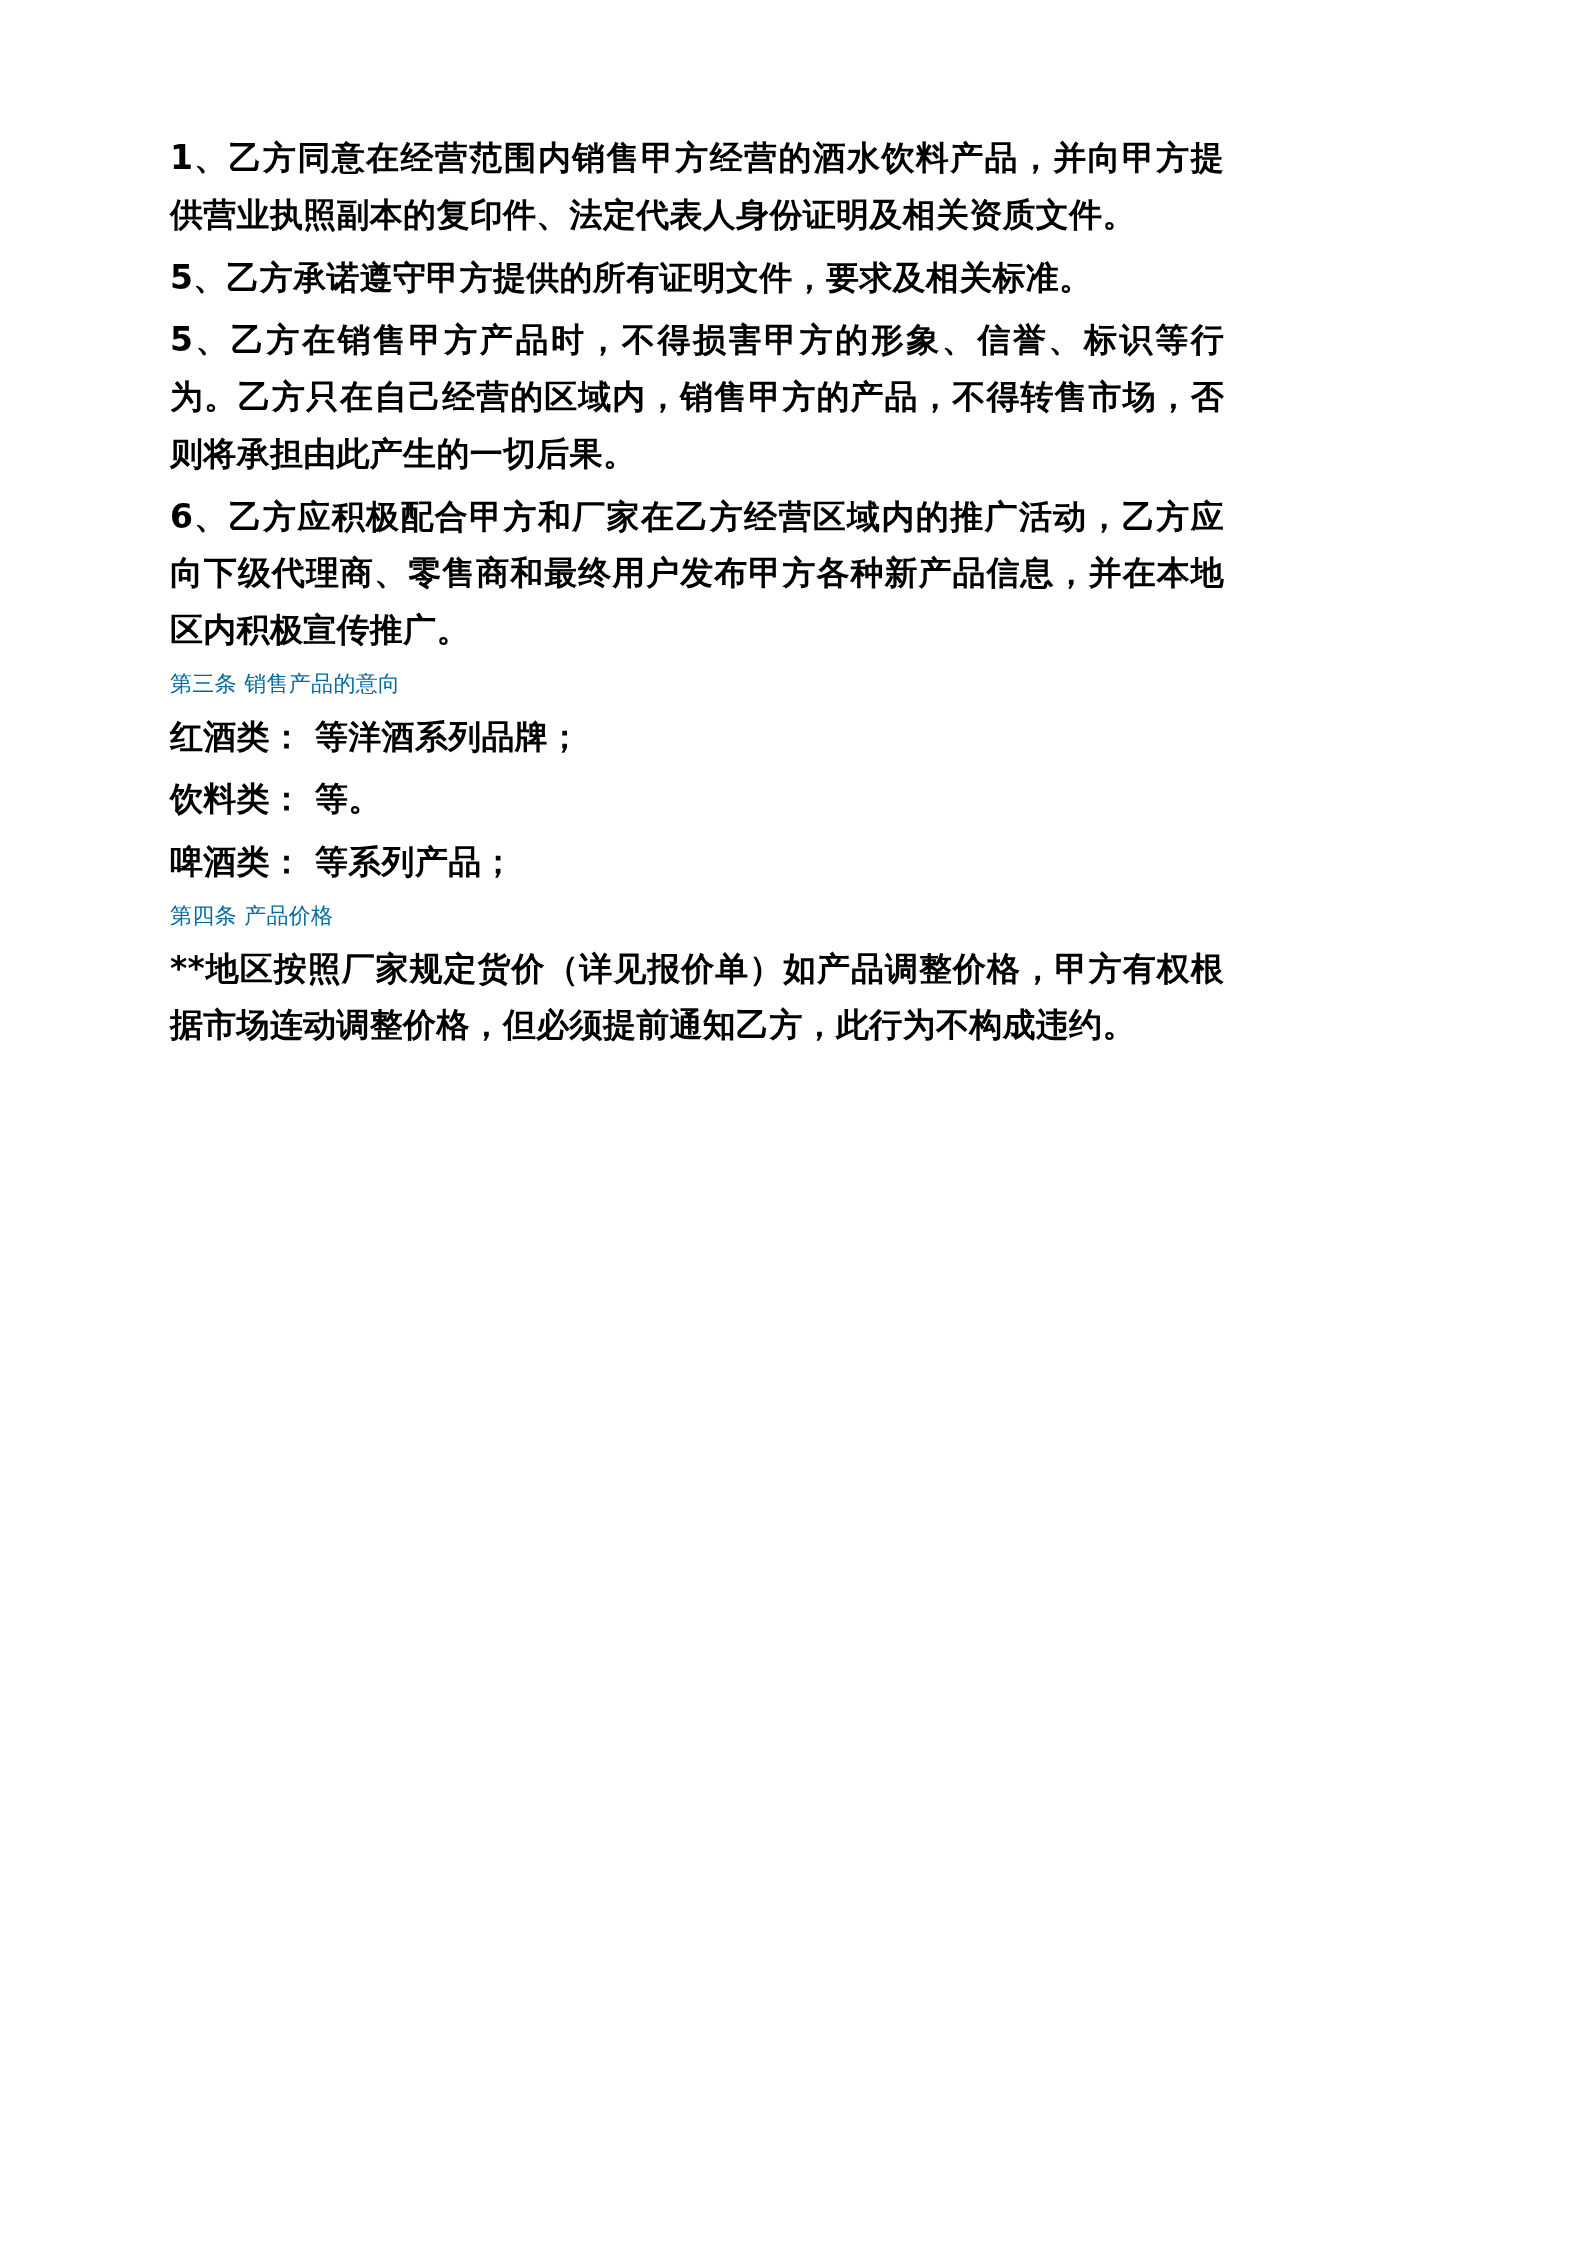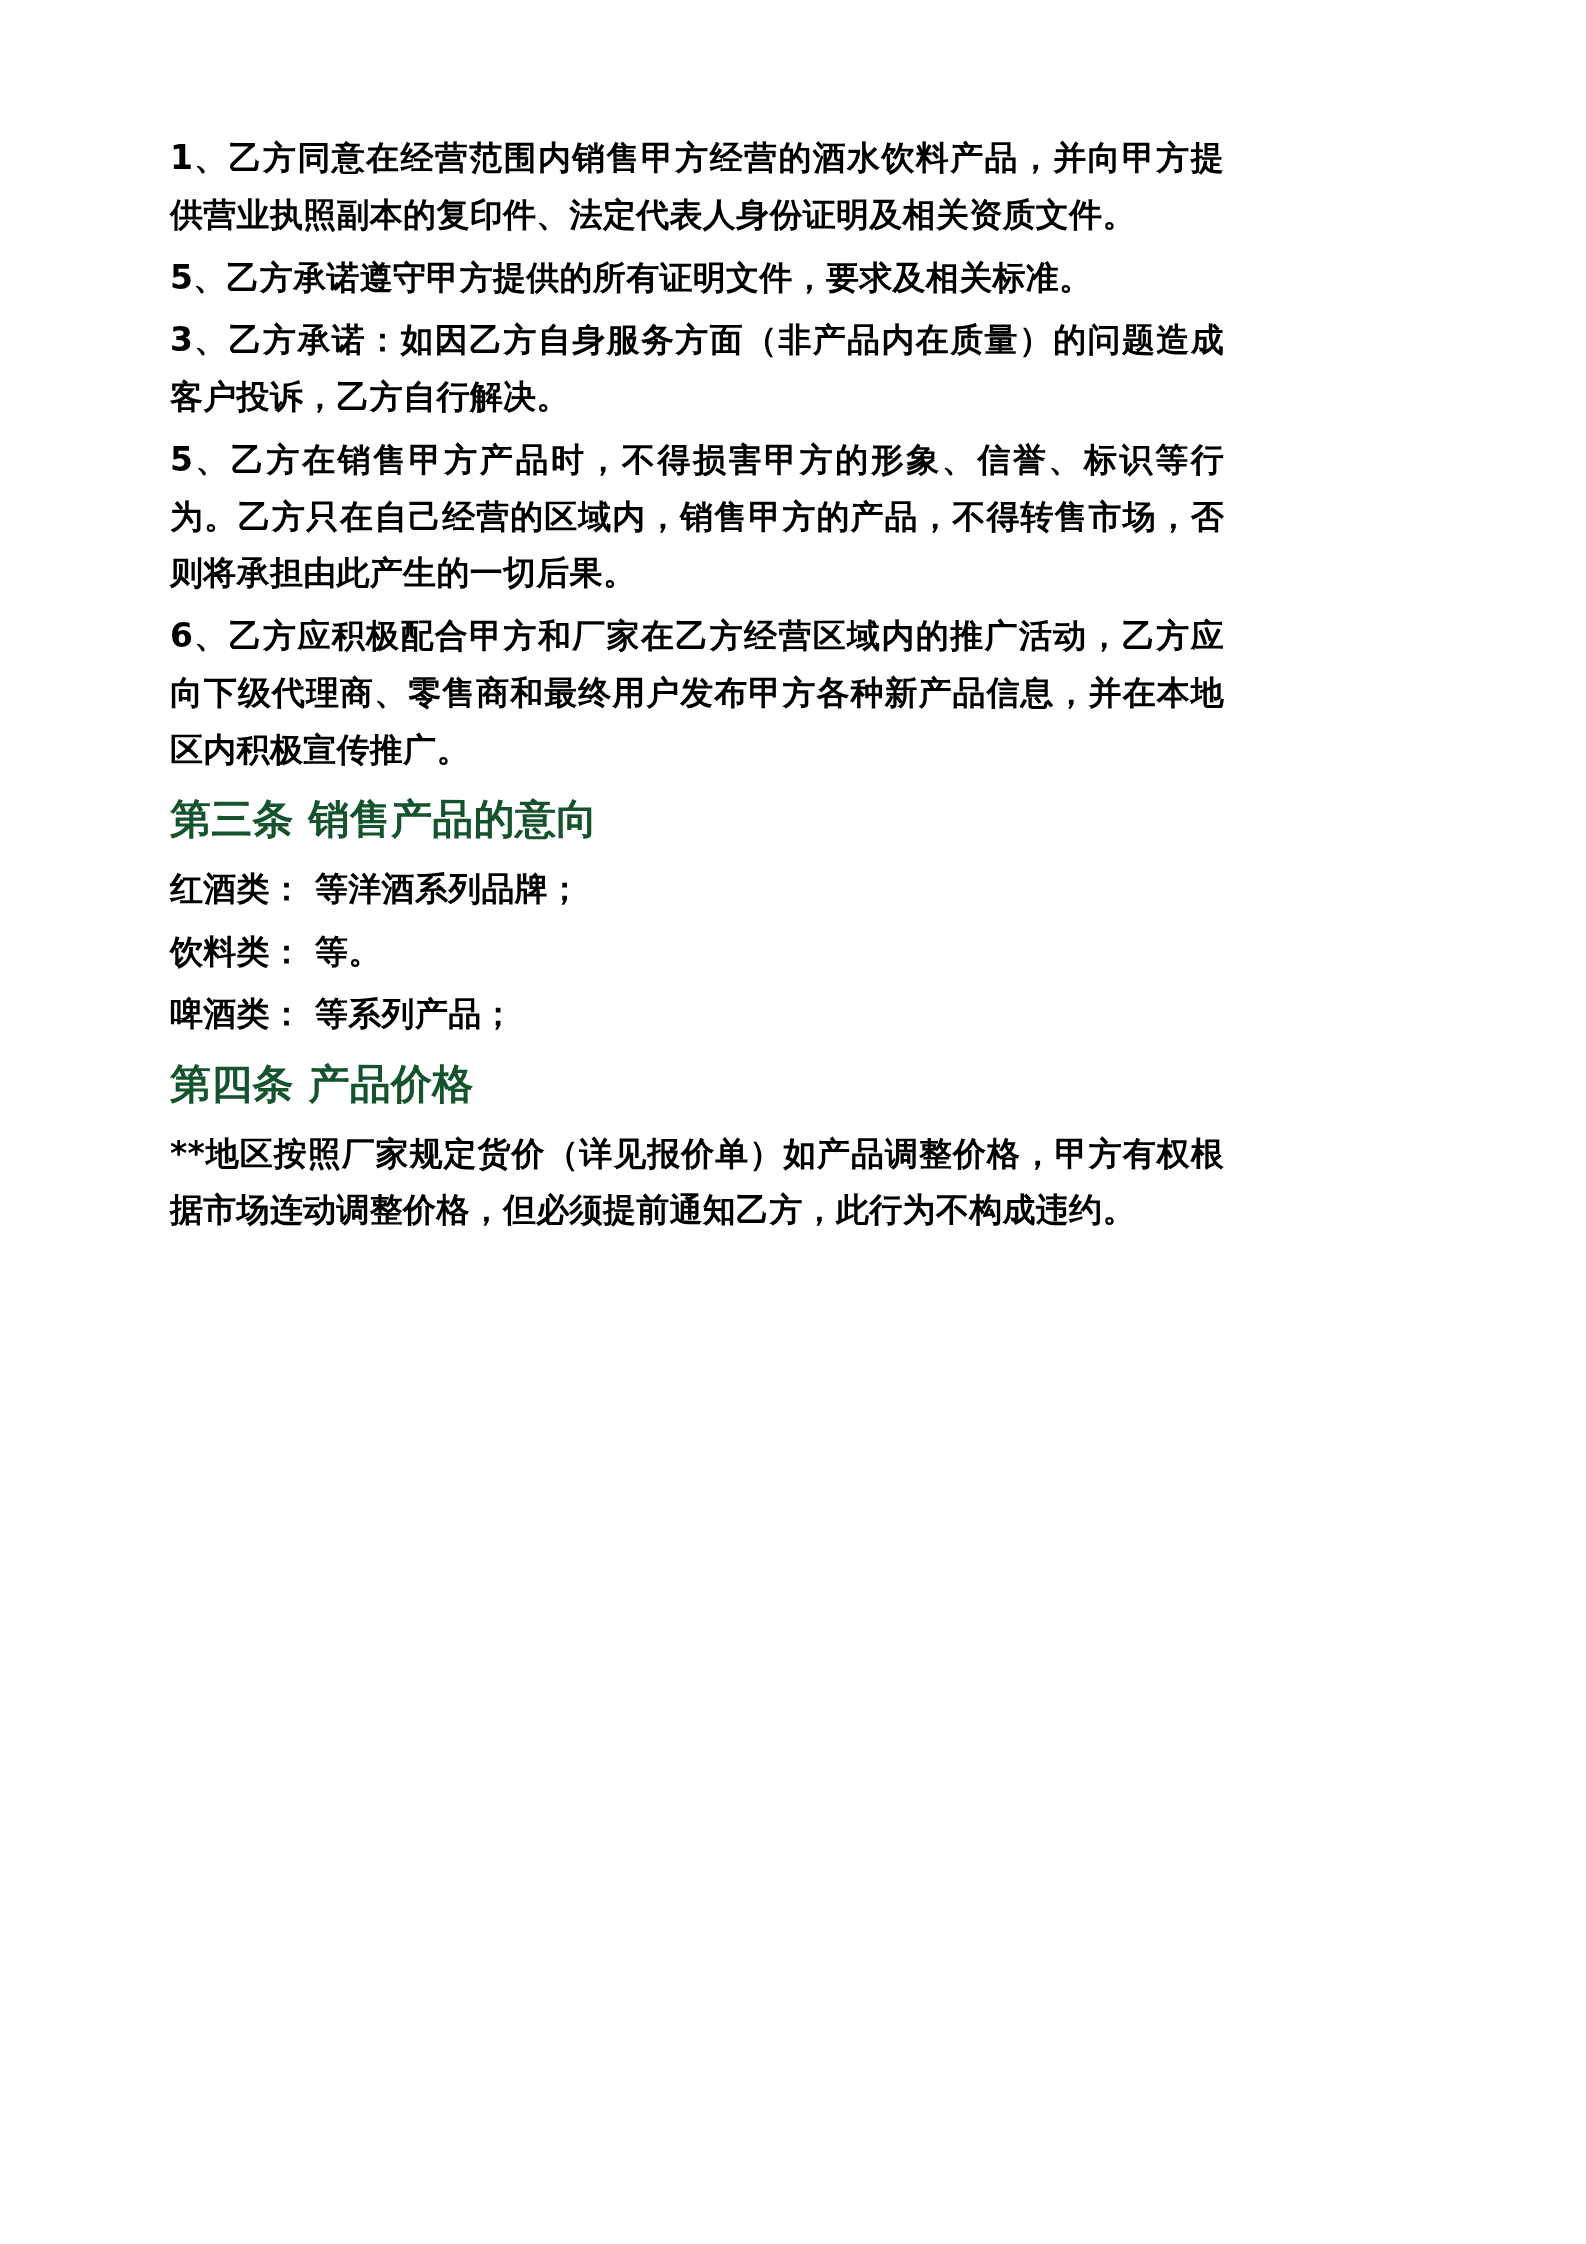--- a/index.html
+++ b/index.html
@@ -28,36 +28,35 @@
     line-height: 1.72;
     color: #000000;
     font-weight: 700;
     letter-spacing: 0.3px;
     text-align: justify;
     text-justify: inter-ideograph;
     word-break: break-all;
   }
   p.heading {
     margin: 0 0 6px 0;
-    font-size: 41px;
+    font-size: 22px;
     line-height: 1.72;
-    color: #14532d;
-    font-weight: 700;
+    color: #0369a1;
+    font-weight: 400;
     letter-spacing: 0.3px;
   }
 </style>
 </head>
 <body>
 
 <div class="page">
   <div class="doc-body">
 
     <p class="para">1、乙方同意在经营范围内销售甲方经营的酒水饮料产品，并向甲方提供营业执照副本的复印件、法定代表人身份证明及相关资质文件。</p>
     <p class="para">5、乙方承诺遵守甲方提供的所有证明文件，要求及相关标准。</p>
-    <p class="para">3、乙方承诺：如因乙方自身服务方面（非产品内在质量）的问题造成客户投诉，乙方自行解决。</p>
     <p class="para">5、乙方在销售甲方产品时，不得损害甲方的形象、信誉、标识等行为。乙方只在自己经营的区域内，销售甲方的产品，不得转售市场，否则将承担由此产生的一切后果。</p>
     <p class="para">6、乙方应积极配合甲方和厂家在乙方经营区域内的推广活动，乙方应向下级代理商、零售商和最终用户发布甲方各种新产品信息，并在本地区内积极宣传推广。</p>
 
     <p class="heading">第三条  销售产品的意向</p>
     <p class="para">红酒类：   等洋酒系列品牌；</p>
     <p class="para">饮料类：   等。</p>
     <p class="para">啤酒类：   等系列产品；</p>
 
     <p class="heading">第四条  产品价格</p>
     <p class="para">**地区按照厂家规定货价（详见报价单）如产品调整价格，甲方有权根据市场连动调整价格，但必须提前通知乙方，此行为不构成违约。</p>

